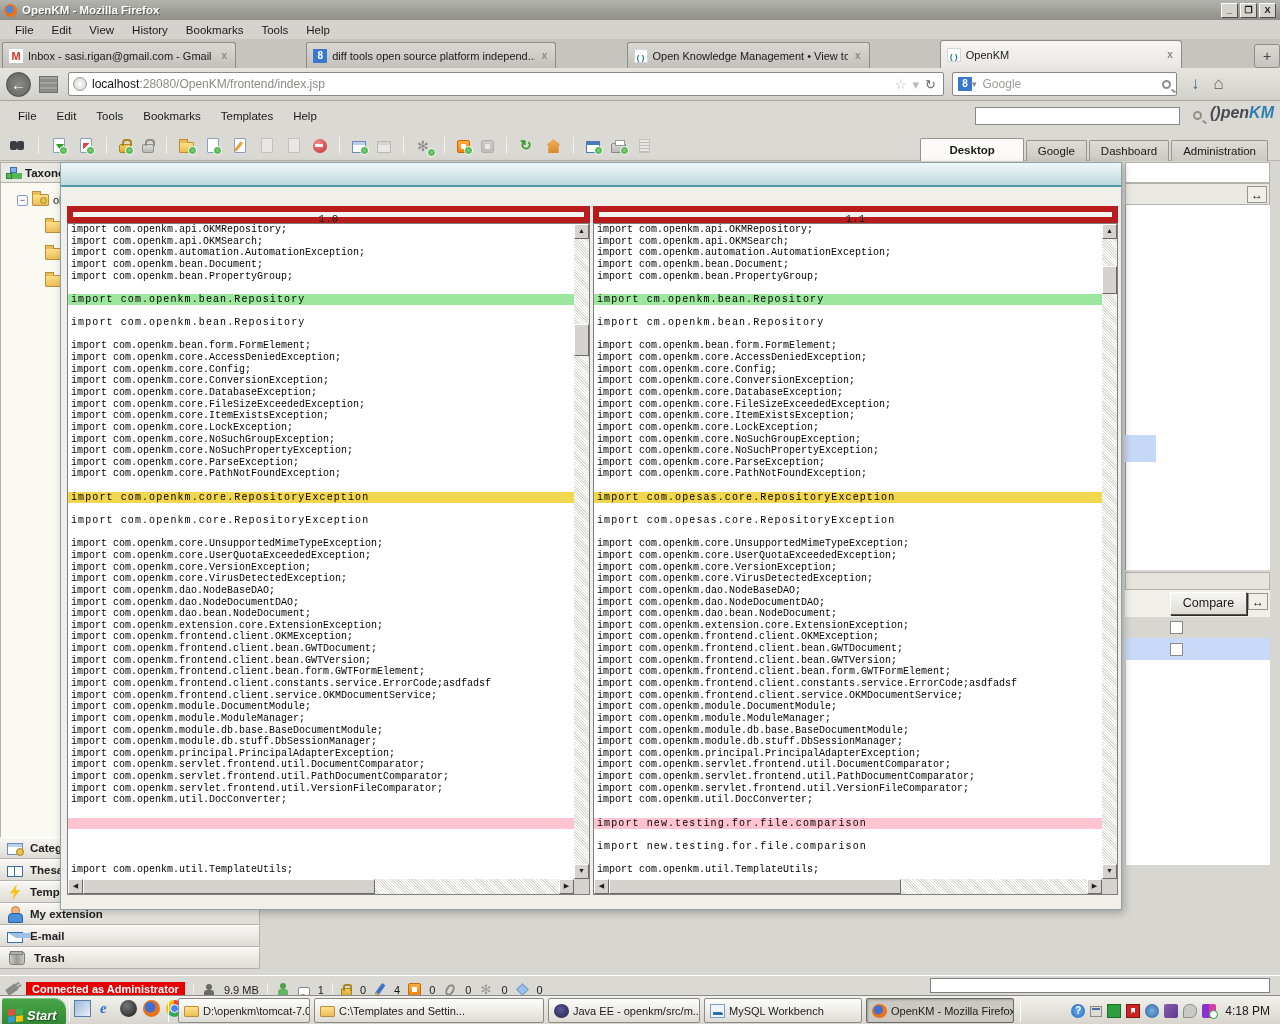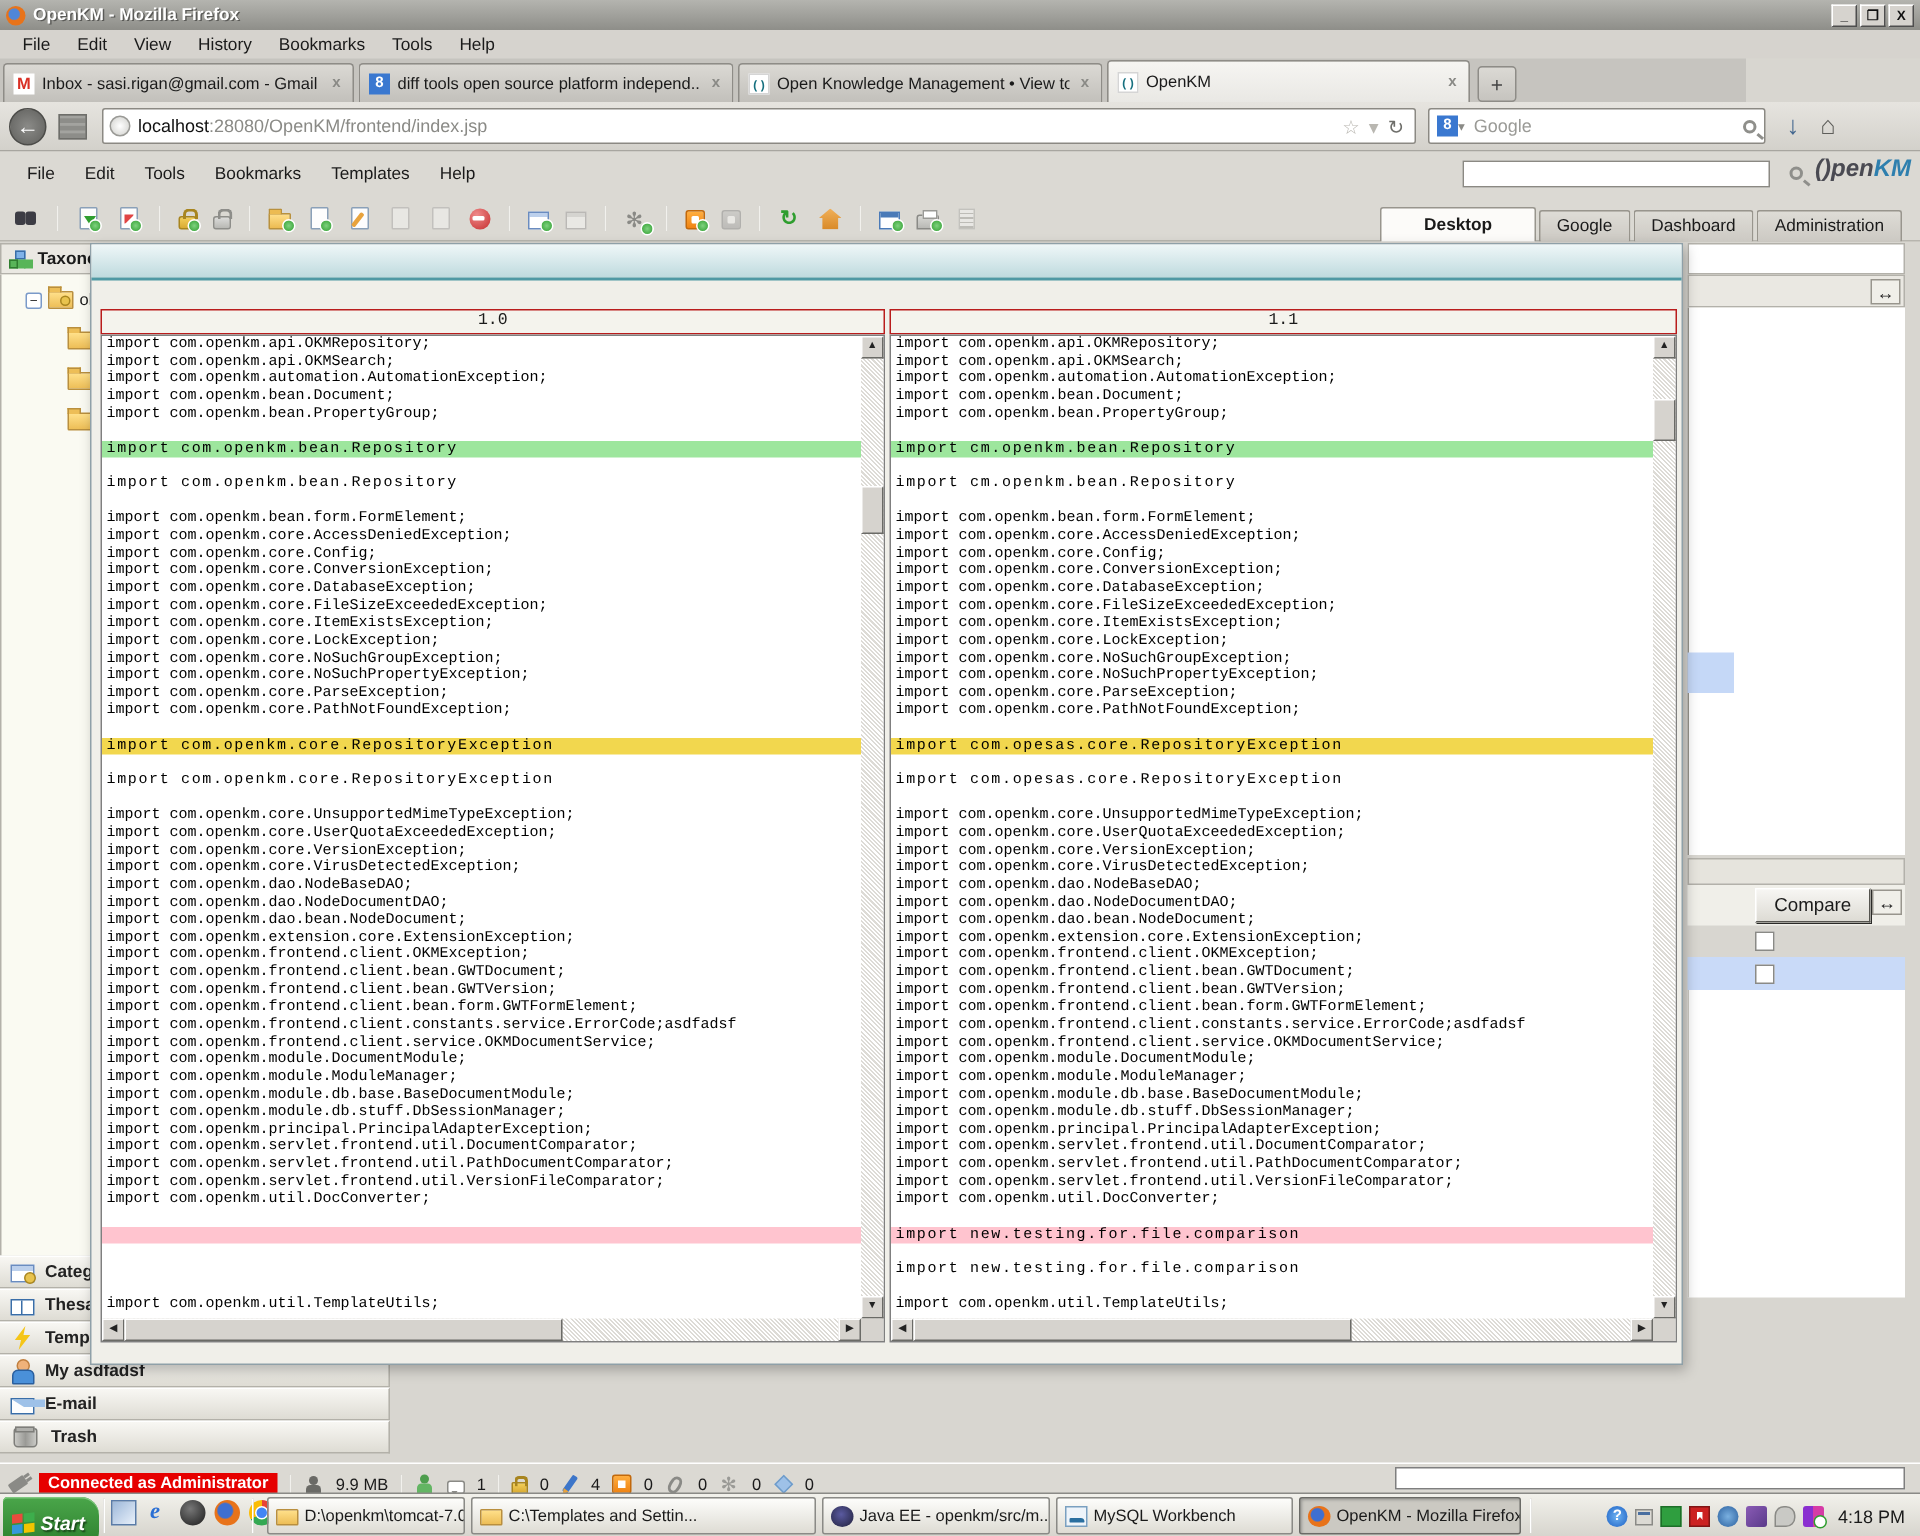--- a/index.html
+++ b/index.html
@@ -6,21 +6,21 @@
 html,body{width:1280px;height:1024px;overflow:hidden;}
 body{position:relative;font-family:"Liberation Sans",sans-serif;background:#d8d6d0;font-size:11px;color:#1a1a1a;}
 
 
 #titlebar{position:absolute;left:0;top:0;width:1280px;height:20px;background:linear-gradient(#b4b4af,#8e8e89);display:flex;align-items:center;padding:0 4px;z-index:90;}
 #titlebar .fx-ico{width:13px;height:13px;border-radius:50%;background:radial-gradient(circle at 42% 42%,#4f86d8 0 32%,#e8731a 40% 100%);margin-right:5px;}
 #titlebar .title{color:#fff;font-weight:bold;font-size:11.5px;text-shadow:1px 1px 0 #5a5a57;flex:1;}
 .winbtn{width:17px;height:15px;background:#d6d3ce;border:1px solid;border-color:#fff #4e4e4e #4e4e4e #fff;font-size:9px;font-weight:bold;text-align:center;line-height:13px;margin-left:2px;color:#111;}
 #menubar{position:absolute;left:0;top:20px;width:1280px;height:19px;background:#d6d3ce;display:flex;align-items:center;padding-left:6px;}
 .menu-item{padding:2px 9px;font-size:11.5px;}
-#tabstrip{position:absolute;left:0;top:39px;width:1164px;height:29px;background:#c6c4bf;display:flex;align-items:flex-end;padding-left:2px;}
+#tabstrip{position:absolute;left:0;top:39px;width:1280px;height:29px;background:#c6c4bf;display:flex;align-items:flex-end;padding-left:2px;justify-content:space-between;}
 .btab{height:26px;border:1px solid #8e8c87;border-bottom:none;border-radius:3px 3px 0 0;background:linear-gradient(#dbd9d4,#c2c0bb);display:flex;align-items:center;padding:0 6px;margin-right:3px;overflow:hidden;}
 .btab.active{background:linear-gradient(#f6f5f2,#e9e8e4);height:28px;}
 .btab-label{font-size:11px;white-space:nowrap;overflow:hidden;flex:1;margin:0 5px;}
 .btab-close{color:#8a8a86;font-size:10px;font-weight:bold;padding:0 2px;}
 .newtab{width:26px;height:24px;border:1px solid #8e8c87;border-radius:3px;background:linear-gradient(#dbd9d4,#c6c4bf);text-align:center;line-height:22px;font-size:14px;color:#444;margin-left:2px;}
 .fav{width:14px;height:14px;flex:0 0 14px;display:inline-block;text-align:center;position:relative;background:#fff;}
 .gmail-icon{background:#fff;}
 .gmail-icon::before{content:'M';color:#d93025;font:bold 11px/14px "Liberation Sans",sans-serif;}
 .google-icon{background:#3a78d0;}
 .google-icon::before{content:'8';color:#fff;font:bold 10px/14px "Liberation Sans",sans-serif;}
@@ -124,21 +124,21 @@
 #compare-btn{position:absolute;left:45px;top:2px;width:77px;height:23px;background:linear-gradient(#f7f6f3,#dddbd4);border:1px solid;border-color:#fff #55544f #55544f #fff;box-shadow:1px 1px 0 #2b2b28;font-size:12.5px;text-align:center;line-height:21px;}
 #rp-rows{position:absolute;left:1125px;top:617px;width:145px;height:43px;z-index:4;}
 .rp-row{height:21px;display:flex;align-items:center;padding-left:45px;}
 .rp-row.sel{background:#c9daf8;height:22px;}
 .cbx{width:13px;height:13px;background:#fff;border:1px solid #8a8a86;}
 #rp-body2{position:absolute;left:1125px;top:660px;width:145px;height:205px;background:#fff;border-left:1px solid #cfcdc6;z-index:4;}
 
 
 #dialog{position:absolute;left:60px;top:162px;width:1062px;height:748px;background:#f0efe9;border:1px solid #8fa0a8;box-shadow:2px 3px 8px rgba(0,0,0,.25);z-index:50;}
 #dlg-title{height:24px;background:linear-gradient(#eff7f8,#bedade);border-bottom:2px solid #4f99a4;}
-.dp-head{position:absolute;top:43px;height:17px;border:1px solid #b91c1c;background:#f4f3ed;text-align:center;font:11px/15px "Liberation Mono",monospace;}
+.dp-head{position:absolute;top:43px;height:17px;border:6px solid #b91c1c;background:#f4f3ed;text-align:center;font:11px/15px "Liberation Mono",monospace;text-decoration:underline;}
 #dp-head-l{left:6px;width:523px;}
 #dp-head-r{left:532px;width:525px;}
 .dp-box{position:absolute;top:60px;height:672px;border:1px solid #7f7f7f;background:#fff;}
 #dp-box-l{left:6px;width:523px;}
 #dp-box-r{left:532px;width:525px;}
 .dp-lines{position:absolute;left:0;top:0;right:15px;bottom:15px;overflow:hidden;background:#fff;}
 .dl{height:11.65px;line-height:11.65px;font-size:10px;font-family:"Liberation Mono",monospace;white-space:pre;padding-left:3px;color:#000;}
 .dl.wide{letter-spacing:1.1px;}
 .hl-green{background:#9de69d;}
 .hl-yellow{background:#f2d74e;}
@@ -363,21 +363,21 @@
     <div class="spanel">
       <span class="sicon thesaurus-icon"></span>
       <span>Thesaurus</span>
     </div>
     <div class="spanel">
       <span class="sicon templates-icon"></span>
       <span>Templates</span>
     </div>
     <div class="spanel">
       <span class="sicon my-documents-icon"></span>
-      <span>My asdfadsf</span>
+      <span>My extension</span>
     </div>
     <div class="spanel">
       <span class="sicon email-icon"></span>
       <span>E-mail</span>
     </div>
     <div class="spanel">
       <span class="sicon trash-icon"></span>
       <span>Trash</span>
     </div>
   </div>

